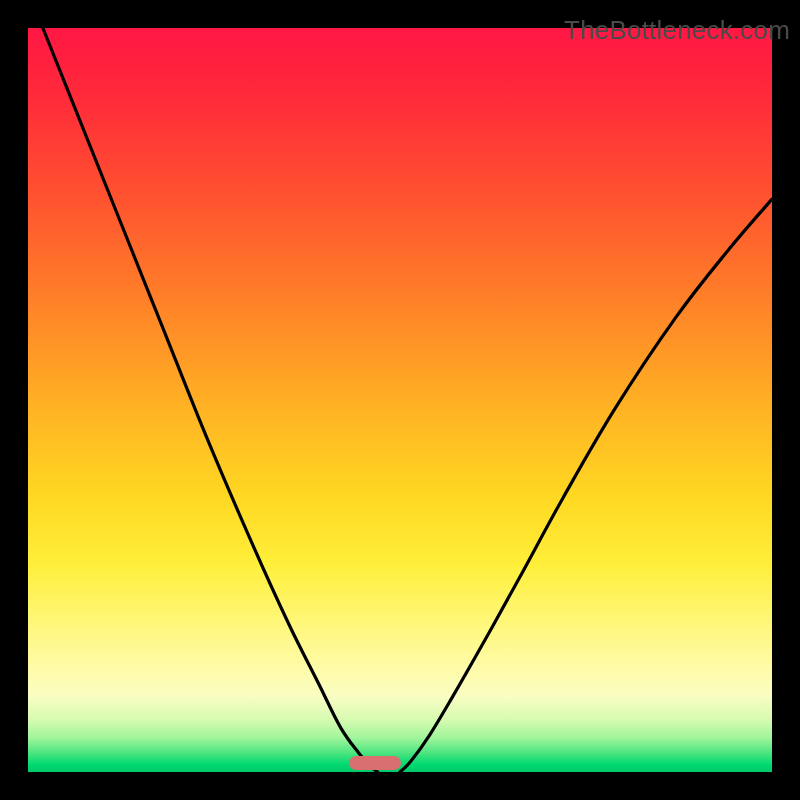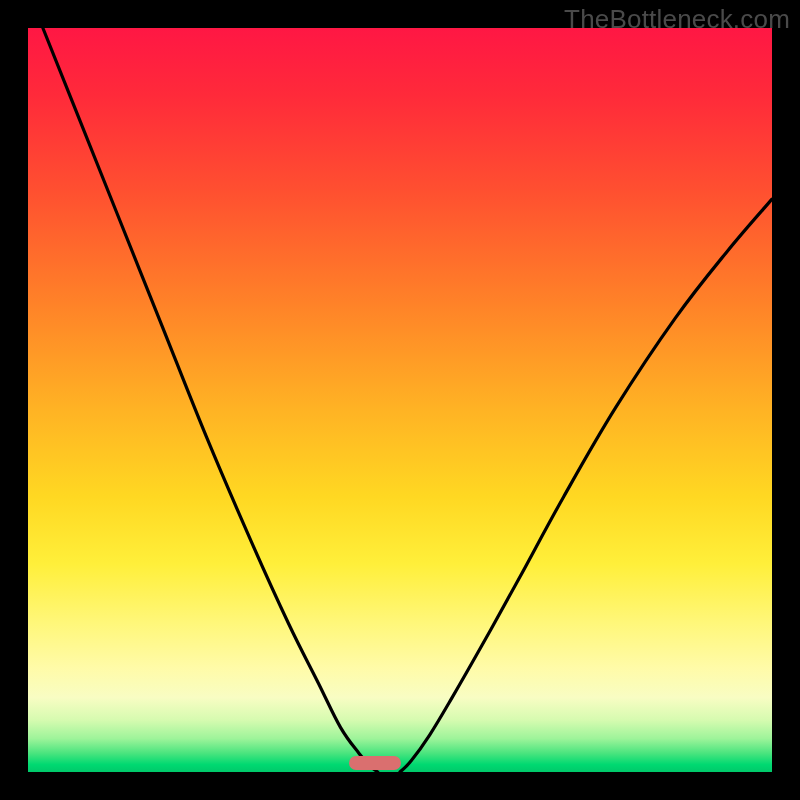--- a/index.html
+++ b/index.html
@@ -37,21 +37,21 @@
       #f8fdc3 90%,
       #d6fbb0 93%,
       #9ef49a 95.5%,
       #49e47e 97.5%,
       #00d971 99%,
       #00c96a 100%
     );
   }
   .watermark {
     position: absolute;
-    top: 4px;
+    top: 15px;
     right: 10px;
     color: #4a4a4a;
     font-size: 26px;
     font-weight: 500;
     letter-spacing: 0.2px;
     z-index: 5;
   }
   svg.curves {
     position: absolute;
     left: 0;

